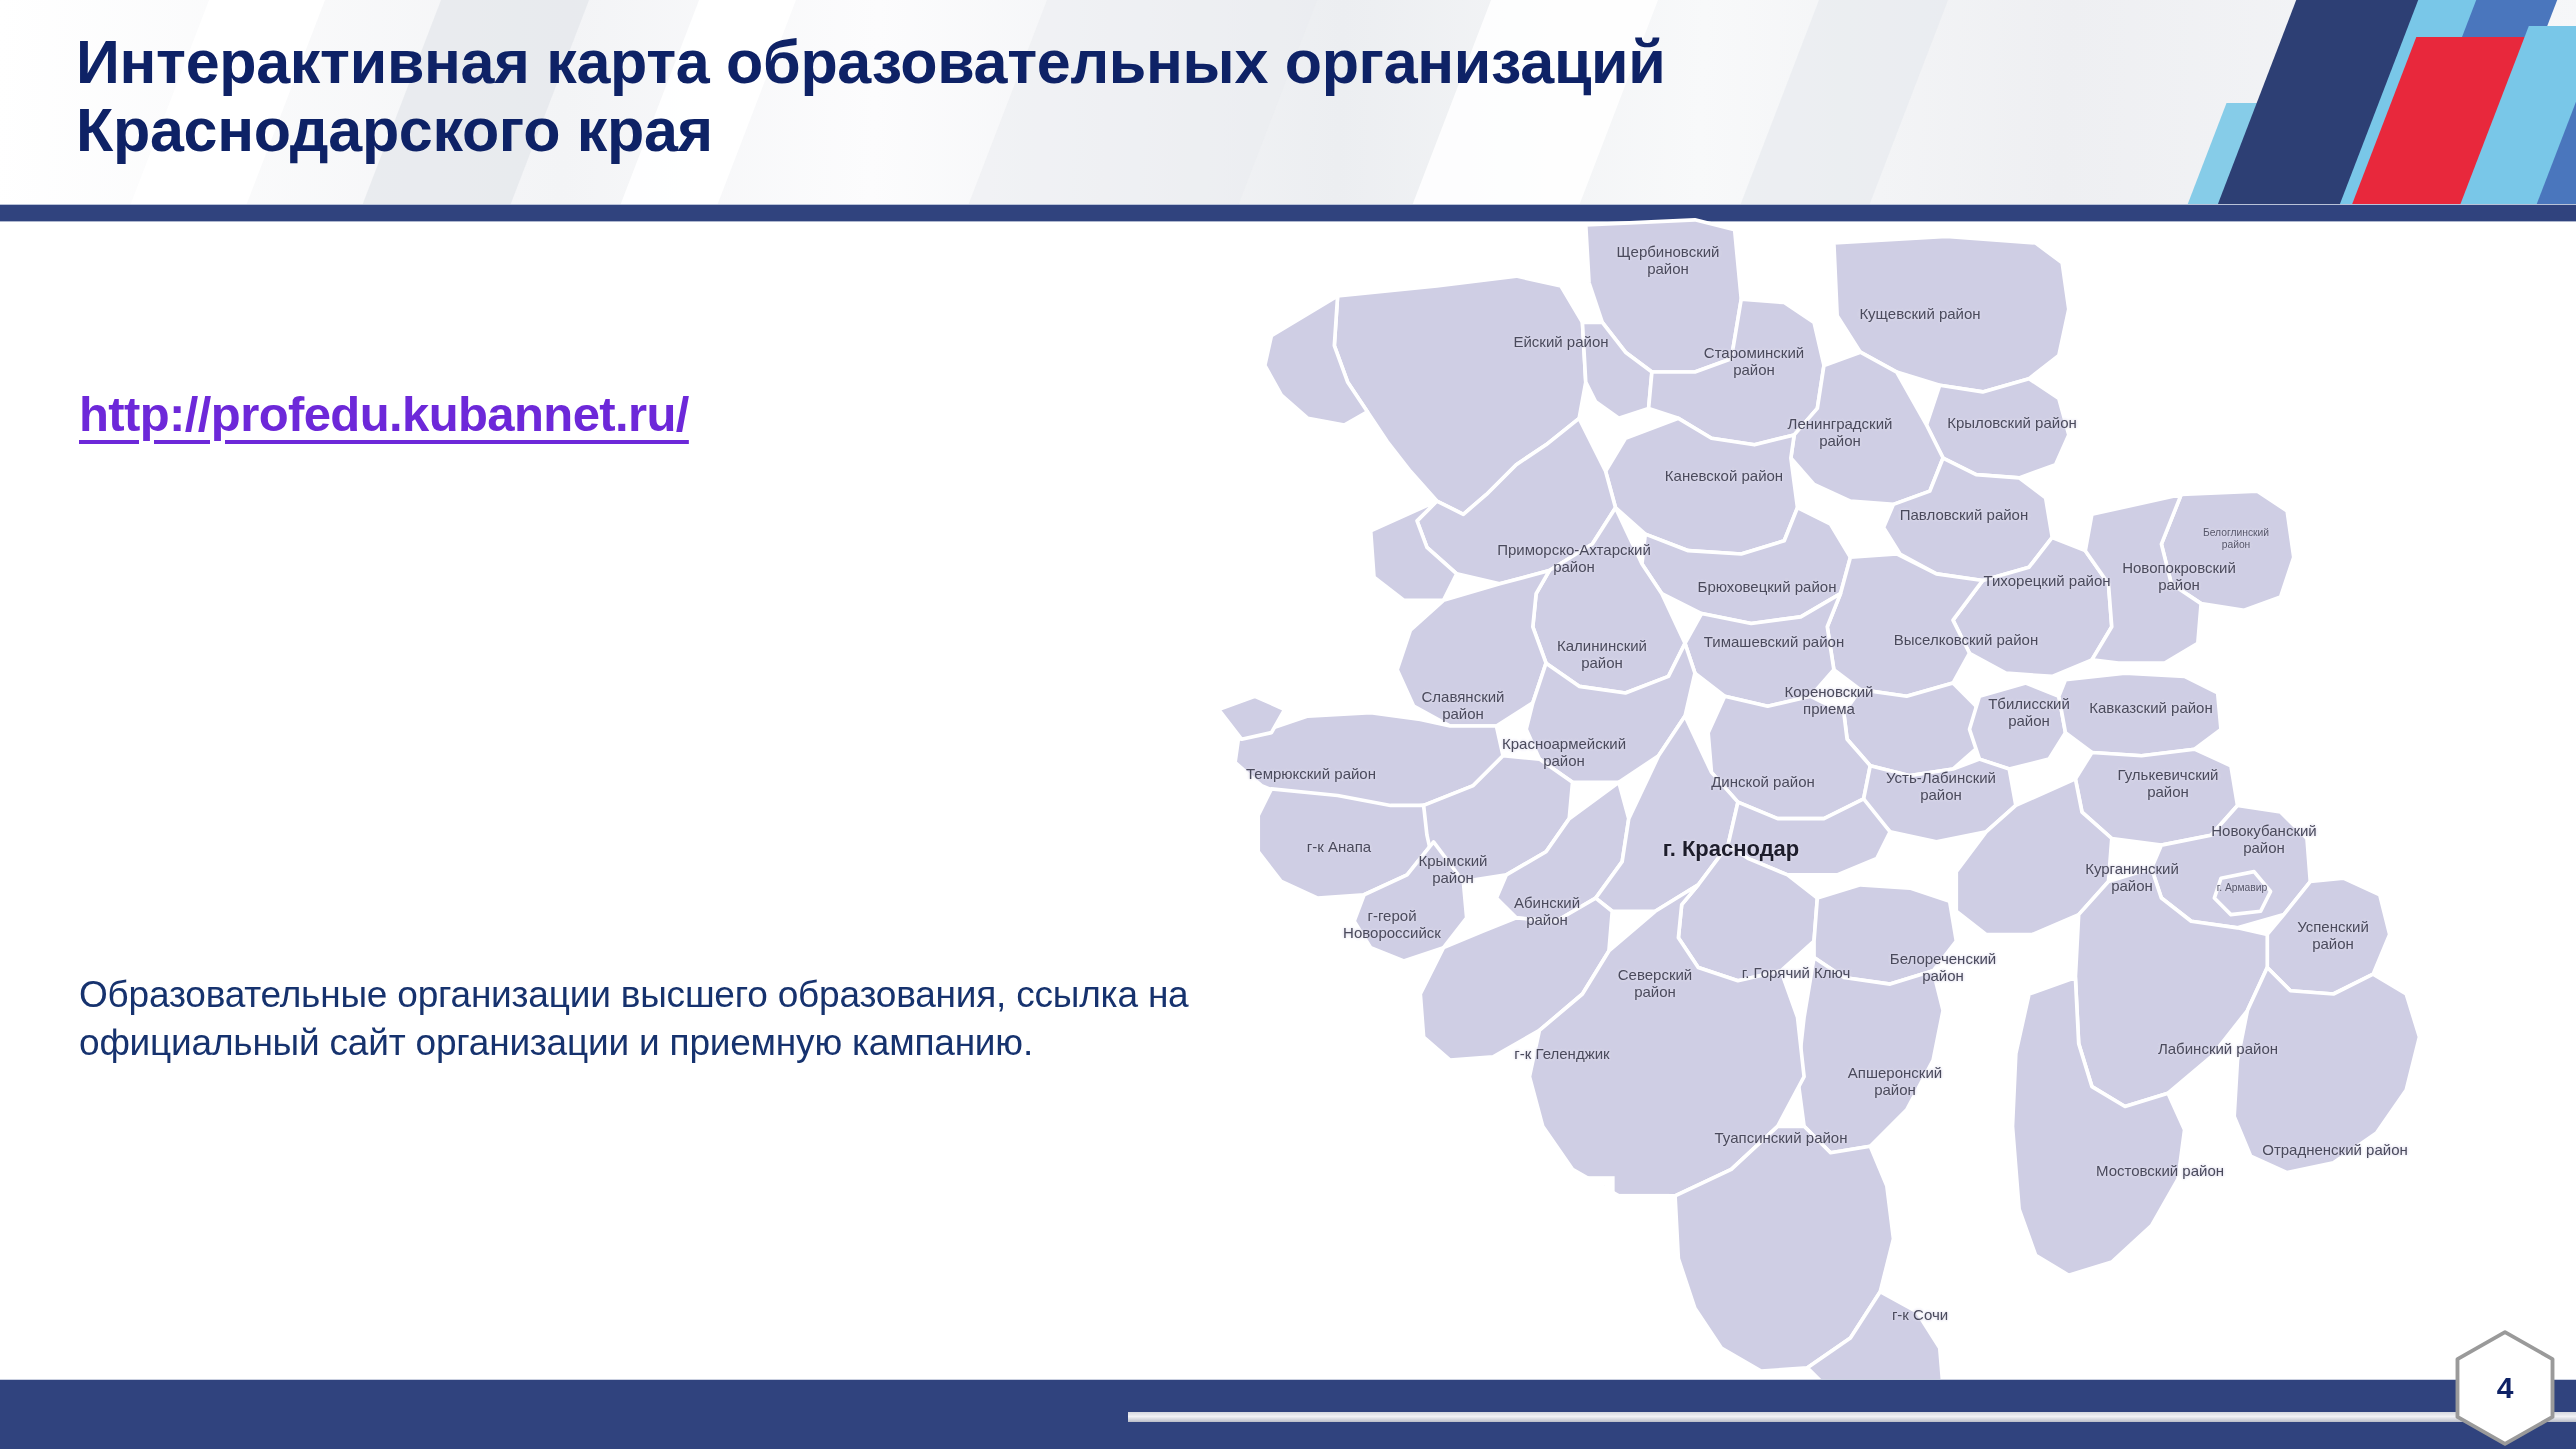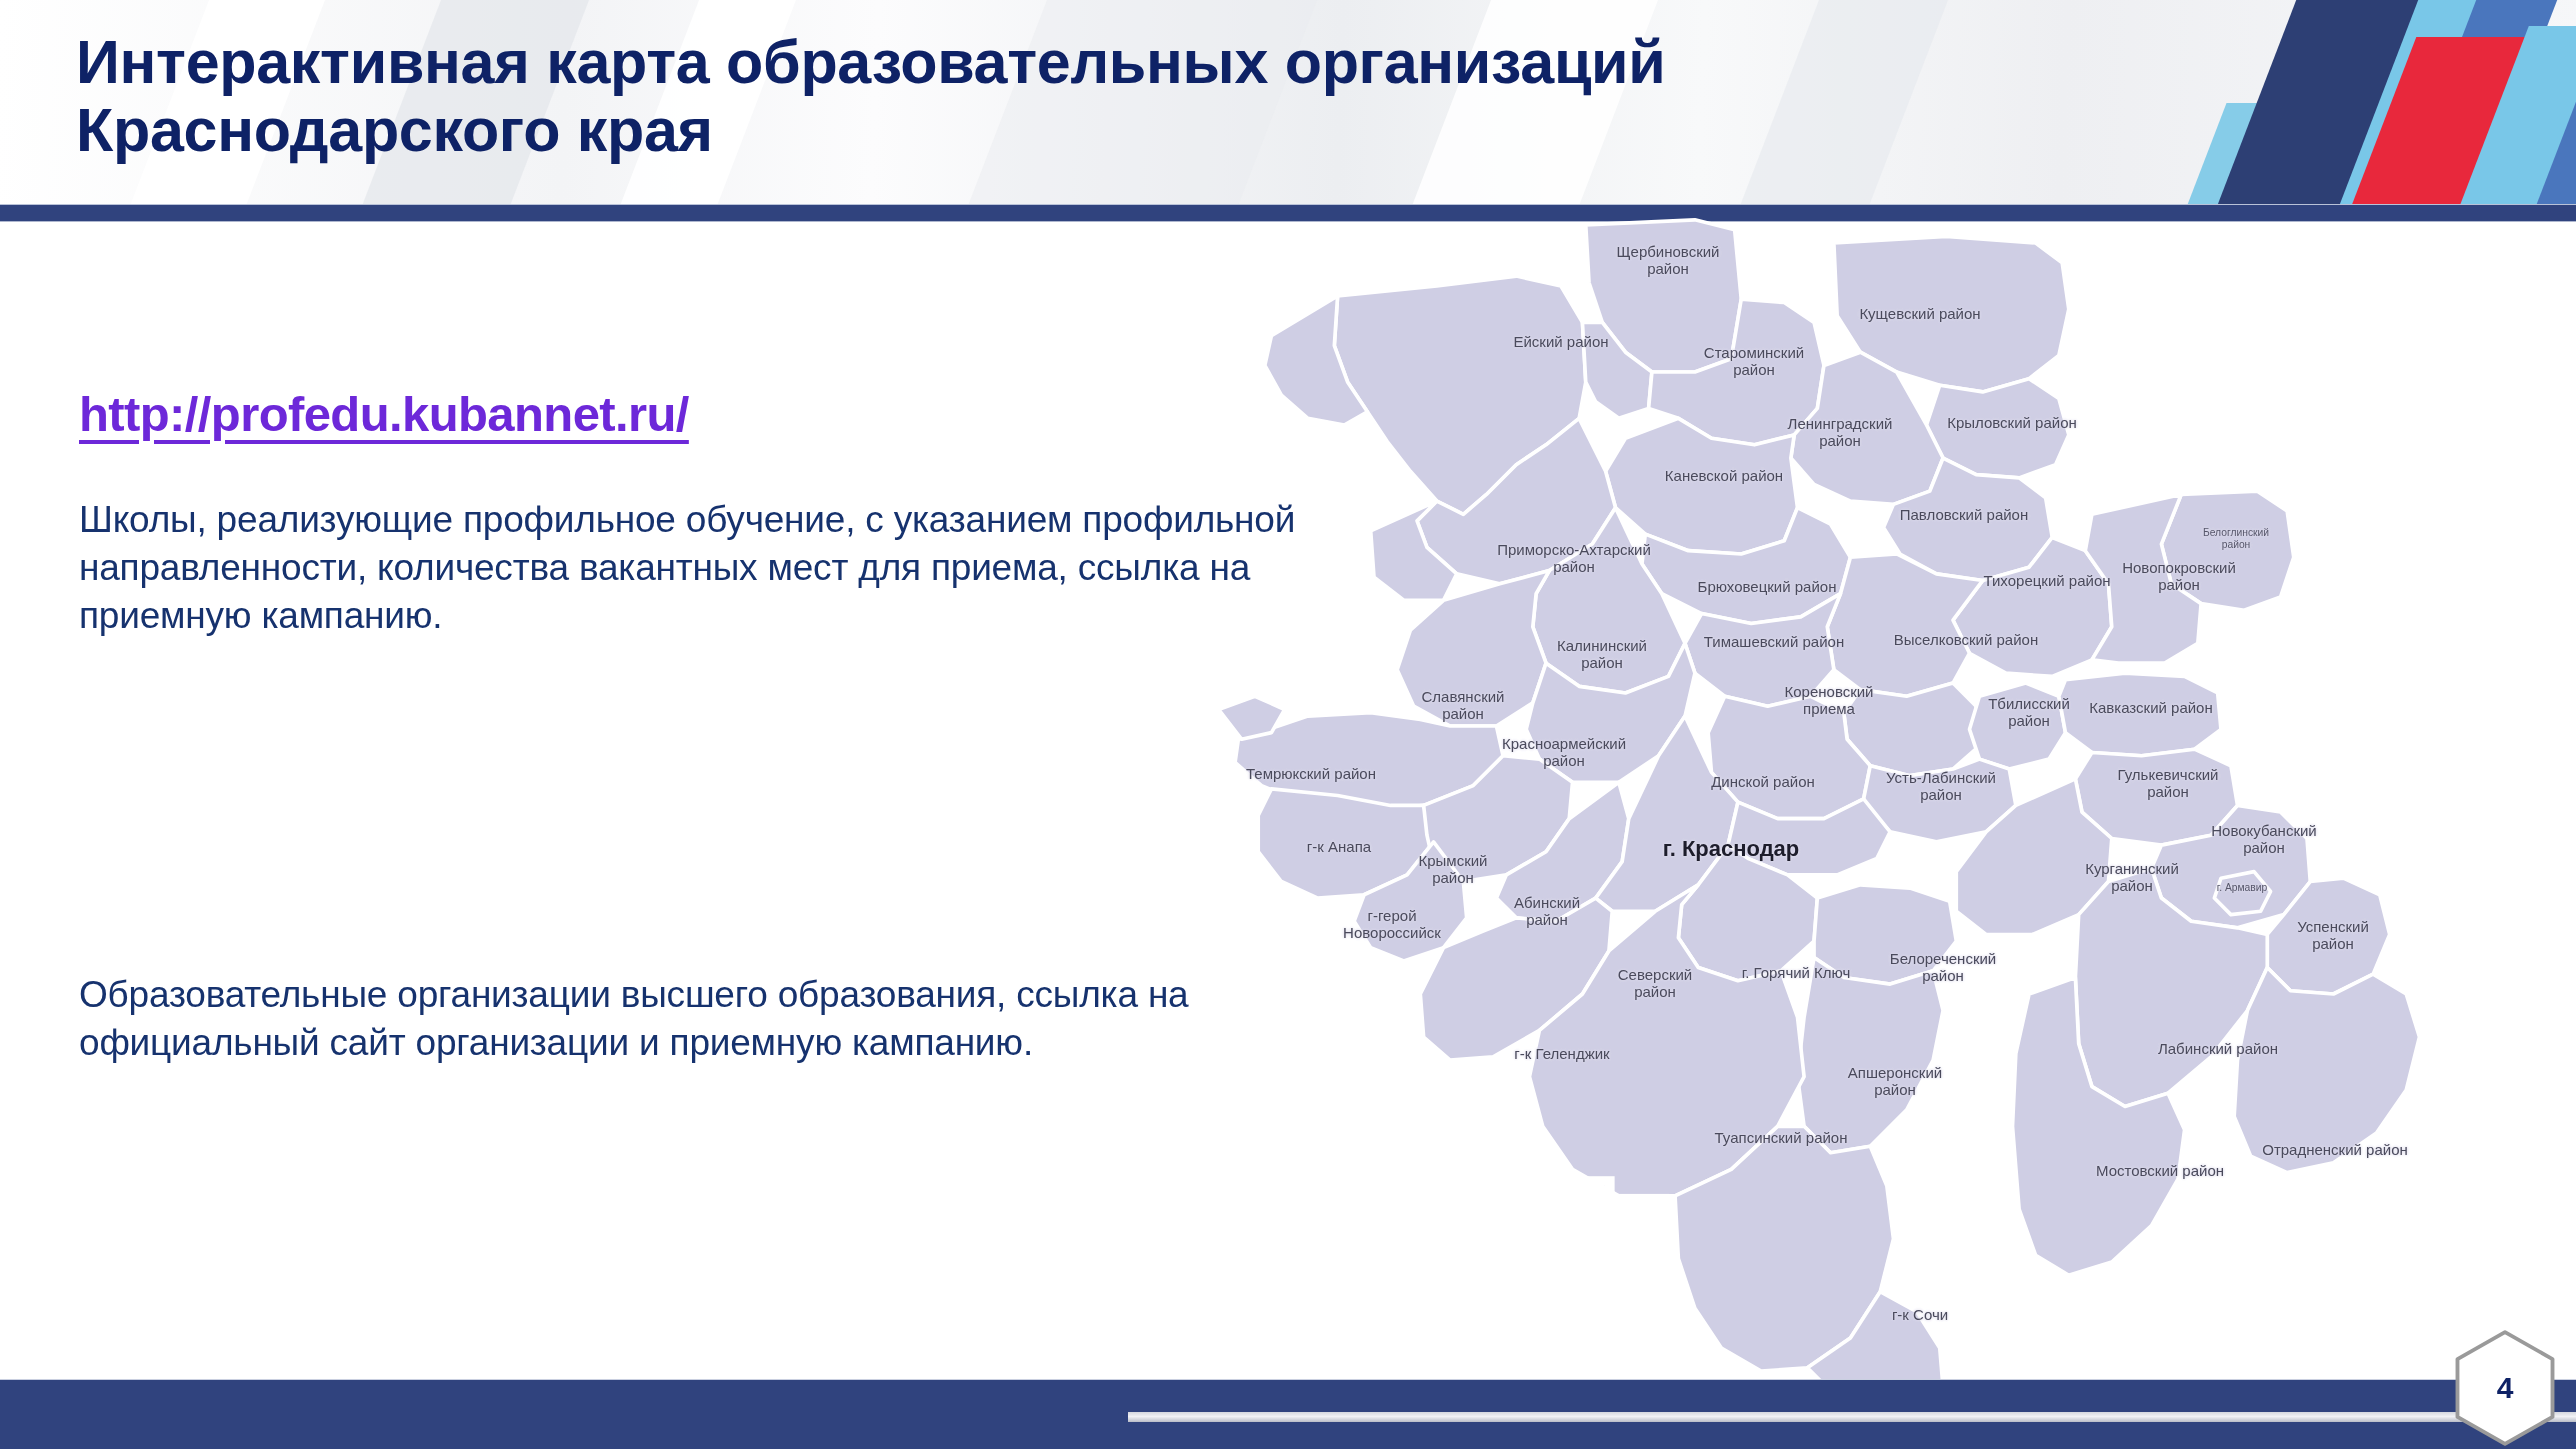--- a/index.html
+++ b/index.html
@@ -95,21 +95,20 @@
 
   <div class="hdr-title">Интерактивная карта образовательных организаций
 Краснодарского края</div>
 </div>
 <div class="hdr-rule"></div>
 
 <div class="content">
 
   <a class="url-link" href="#">http://profedu.kubannet.ru/</a>
 
-  <div class="para p1">Школы, реализующие профильное обучение, с указанием профильной направленности, количества вакантных мест для приема, ссылка на приемную кампанию.</div>
   <div class="para p3">Образовательные организации высшего образования, ссылка на официальный сайт организации и приемную кампанию.</div>
 
   <div class="map-wrap">
     <svg class="map-svg" viewBox="760 140 820 720" preserveAspectRatio="xMidYMid meet">
       <g fill="#cfcee4" stroke="#ffffff" stroke-width="2.2" stroke-linejoin="round">
 
         <path d="M840 198 L900 192 L948 186 L975 192 L988 214 L990 250 L986 272 L966 288 L948 300 L930 318 L916 330 L900 322 L884 304 L870 286 L858 268 L846 250 L838 228 Z"></path>
         <path d="M800 222 L840 198 L838 228 L846 250 L858 268 L844 276 L822 272 L806 258 L796 240 Z"></path>
 
         <path d="M990 155 L1056 152 L1080 158 L1084 200 L1078 236 L1056 244 L1030 244 L1014 232 L1000 214 L992 190 Z"></path>

